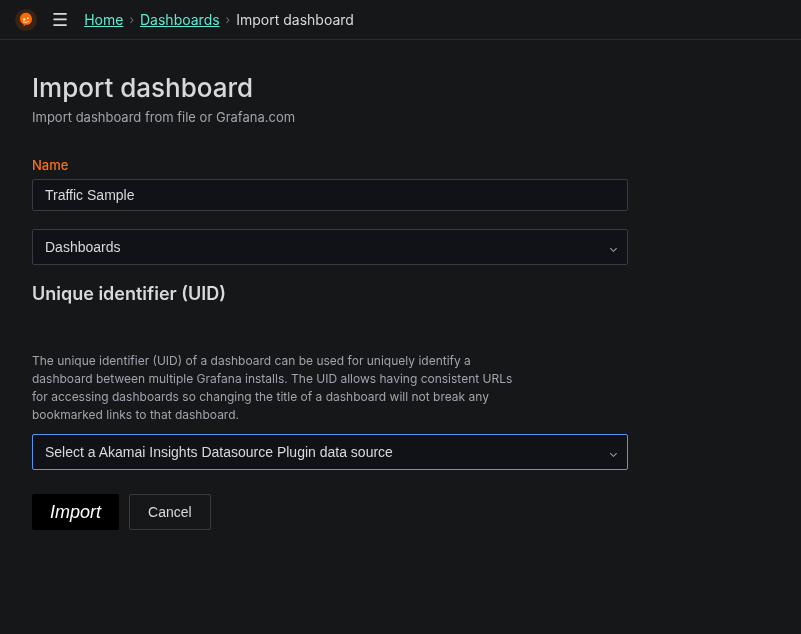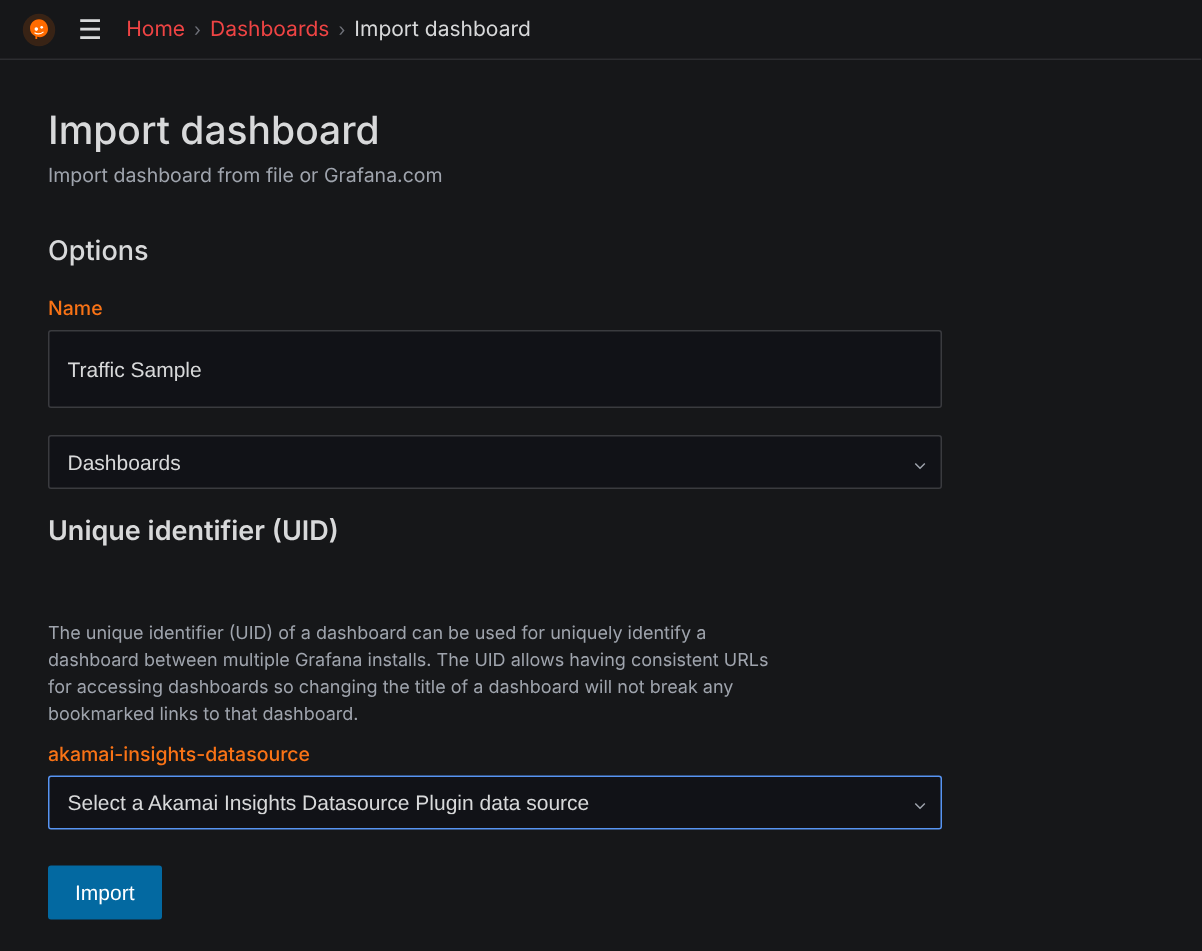--- a/index.html
+++ b/index.html
@@ -50,22 +50,23 @@
     }
 
     .breadcrumb {
       display: flex;
       align-items: center;
       gap: 6px;
       font-size: 14px;
     }
 
     .breadcrumb-item {
-      color: #ef4444;
-      cursor: pointer;
+      color: #5eead4;
+      cursor: pointer;
+      text-decoration: underline;
     }
 
     .breadcrumb-separator {
       color: #6e7078;
       font-size: 12px;
     }
 
     .breadcrumb-current {
       color: #d8d9da;
     }
@@ -118,21 +119,21 @@
 
     .form-label-bold {
       font-weight: 600;
       font-size: 18px;
       color: #d8d9da;
       margin-bottom: 4px;
     }
 
     .form-input {
       width: 596px;
-      height: 52px;
+      height: 32px;
       background-color: #111217;
       border: 1px solid #3a3b3f;
       border-radius: 2px;
       color: #d8d9da;
       font-size: 14px;
       padding: 0 12px;
       outline: none;
       transition: border-color 0.15s;
     }
 
@@ -174,29 +175,30 @@
     }
 
     .btn-row {
       display: flex;
       gap: 10px;
       margin-top: 24px;
       align-items: center;
     }
 
     .btn-import {
-      background-color: #0369a1;
+      background-color: #000000;
       color: #fff;
       border: none;
       border-radius: 2px;
       padding: 0 18px;
       height: 36px;
-      font-size: 14px;
-      font-weight: 500;
-      cursor: pointer;
+      font-size: 18px;
+      font-weight: 500;
+      cursor: pointer;
+      font-style: italic;
     }
 
     .btn-cancel {
       background-color: transparent;
       color: #d8d9da;
       border: 1px solid #3a3b3f;
       border-radius: 2px;
       padding: 0 18px;
       height: 36px;
       font-size: 14px;
@@ -224,21 +226,20 @@
     <span class="breadcrumb-item">Dashboards</span>
     <span class="breadcrumb-separator">›</span>
     <span class="breadcrumb-current">Import dashboard</span>
   </nav>
 </div>
 
 <div class="main-content">
   <h1 class="page-title">Import dashboard</h1>
   <p class="page-subtitle">Import dashboard from file or Grafana.com</p>
 
-  <h2 class="section-title">Options</h2>
 
   <div class="form-group">
     <label class="form-label">Name</label>
     <input type="text" class="form-input" value="Traffic Sample" style="">
   </div>
 
   <div class="form-group">
     <div class="form-select-wrapper">
       <select class="form-select">
         <option>Dashboards</option>
@@ -247,25 +248,25 @@
       <span class="select-chevron">⌄</span>
     </div>
   </div>
 
   <div class="form-group uid-description">
     <div class="form-label-bold">Unique identifier (UID)</div>
     <p class="form-label-secondary">The unique identifier (UID) of a dashboard can be used for uniquely identify a dashboard between multiple Grafana installs. The UID allows having consistent URLs for accessing dashboards so changing the title of a dashboard will not break any bookmarked links to that dashboard.</p>
   </div>
 
   <div class="form-group">
-    <label class="form-label">akamai-insights-datasource</label>
     <div class="form-select-wrapper">
       <select class="form-select form-select-active">
         <option value="">Select a Akamai Insights Datasource Plugin data source</option>
       </select>
       <span class="select-chevron">⌄</span>
     </div>
   </div>
 
   <div class="btn-row">
     <button class="btn-import">Import</button>
+    <button class="btn-cancel">Cancel</button>
   </div>
 </div>
 
 </body></html>

